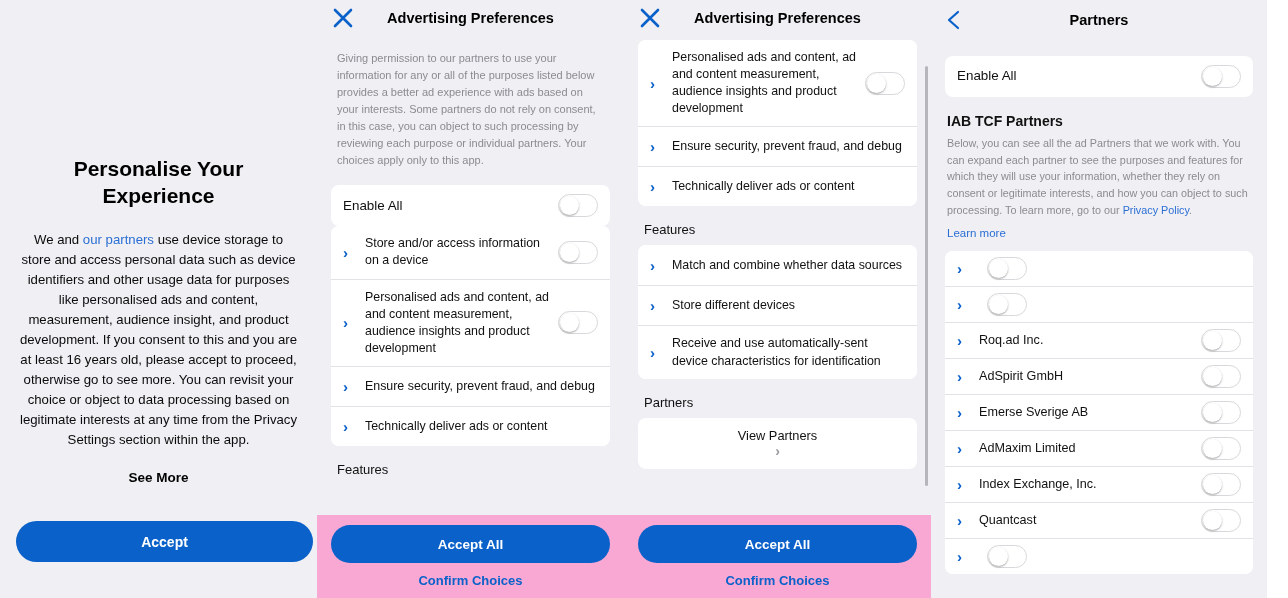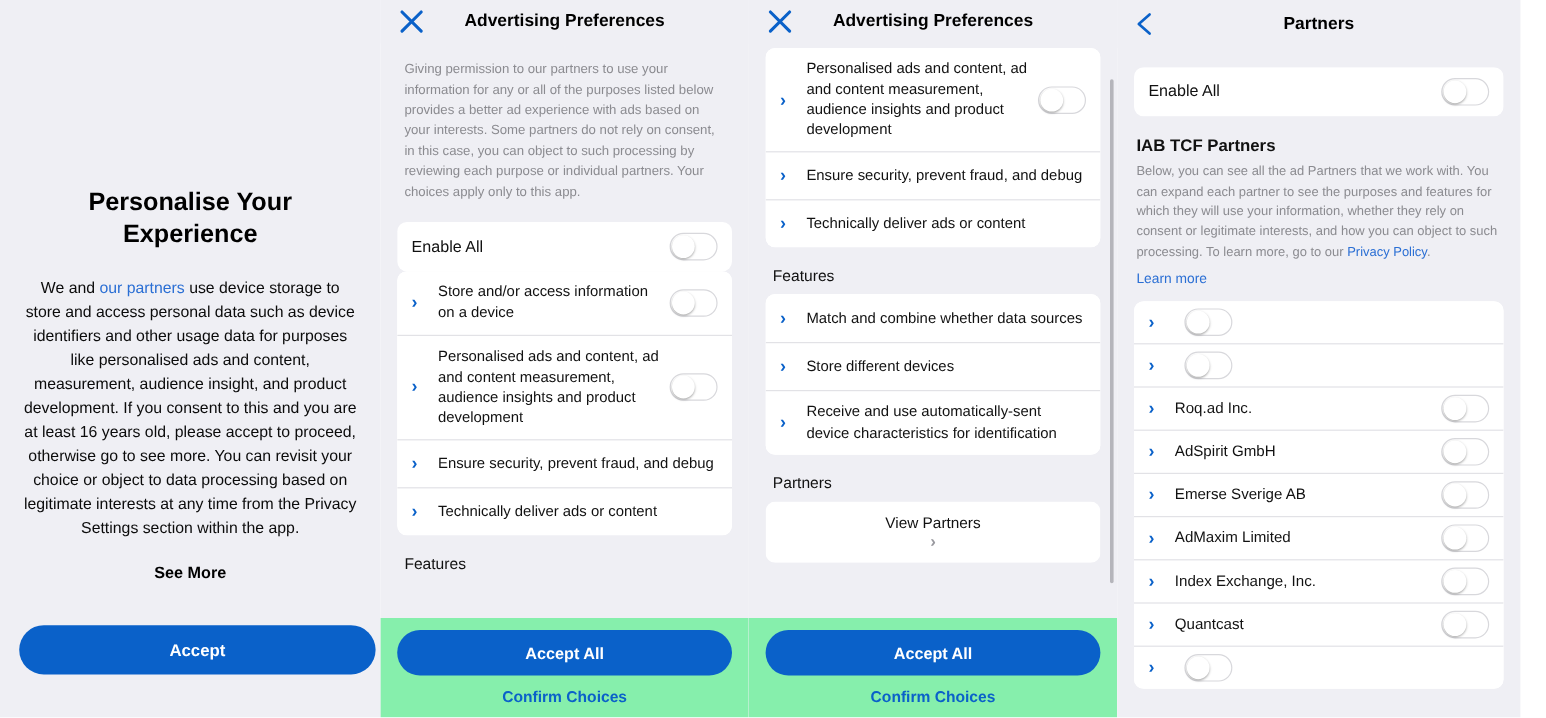--- a/index.html
+++ b/index.html
@@ -180,21 +180,21 @@
     min-height: 38px;
     padding: 10px 12px;
     background: #fff;
     cursor: pointer;
     flex-direction: column;
   }
   .link-row .lbl { flex: 1 1 auto; font-size: 12.8px; color: #111; }
   .link-row .arrow { color: #9a9aa0; font-size: 14px; font-weight: bold; }
   .sheet-footer {
     flex: none;
-    background: #86efac;
+    background: #f9a8d4;
     padding: 10px 14px 10px;
   }
   .accept-all {
     width: 100%;
     height: 38px;
     border-radius: 20px;
     background: #0a61c9;
     color: #fff;
     font-size: 13.5px;
     font-weight: bold;

